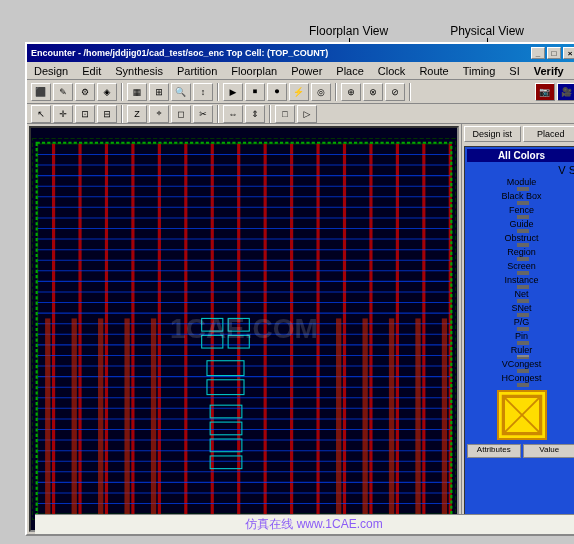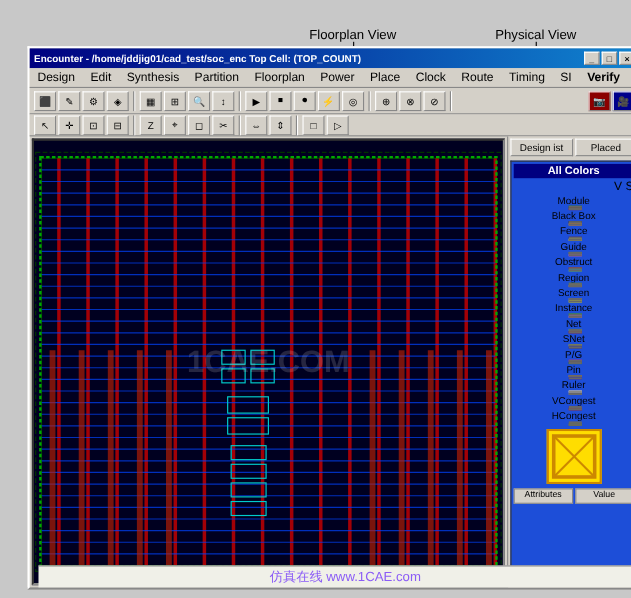--- a/index.html
+++ b/index.html
@@ -19,21 +19,21 @@
       top: 0;
       left: 0;
       width: 574px;
       height: 42px;
       background: #c8c8c8;
       display: flex;
       align-items: flex-end;
       justify-content: flex-end;
       padding-bottom: 4px;
       padding-right: 40px;
-      gap: 60px;
+      gap: 32px;
     }
     .annotation-label {
       font-size: 12px;
       color: #000;
       position: relative;
     }
     .annotation-label::after {
       content: '';
       position: absolute;
       bottom: -8px;

